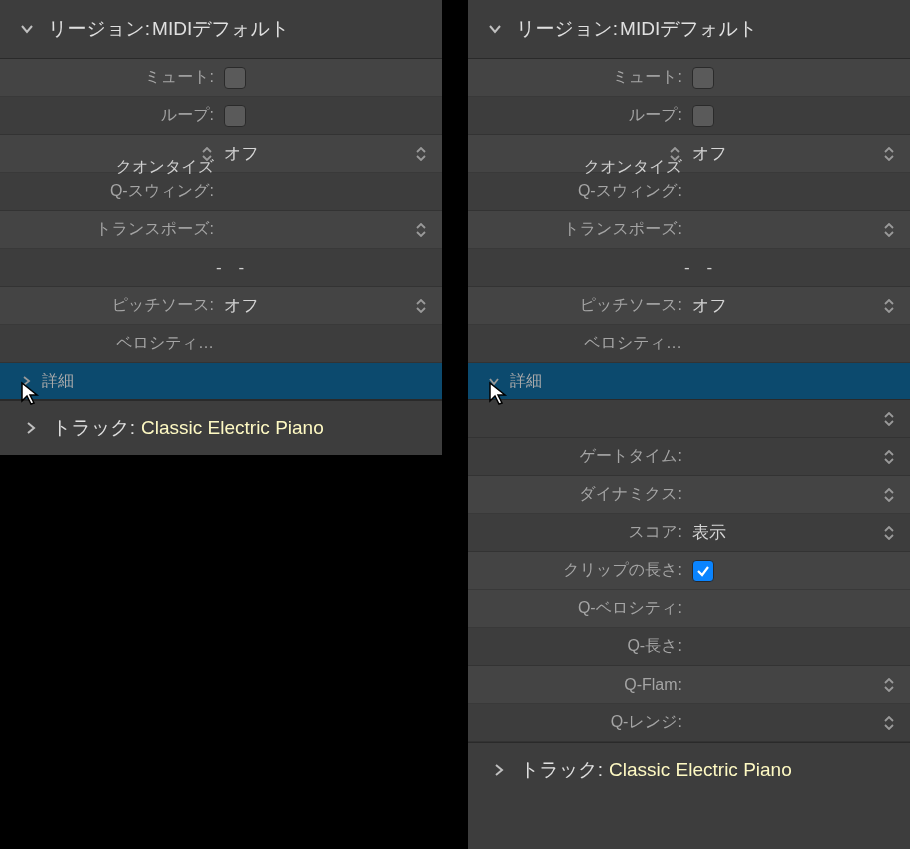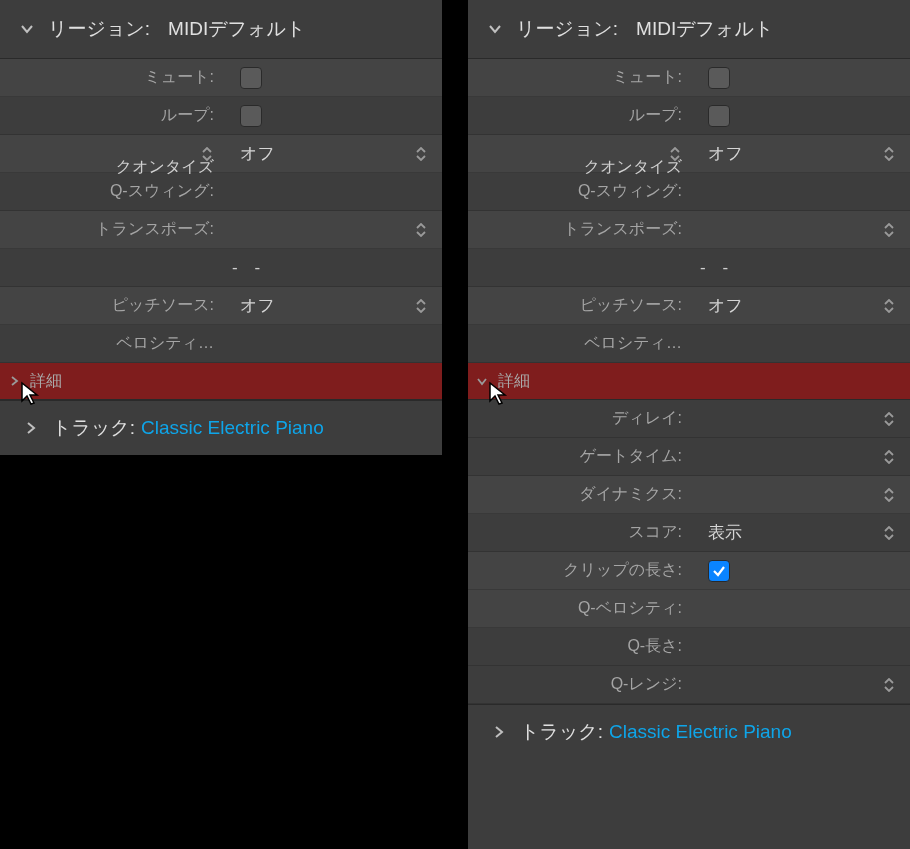--- a/index.html
+++ b/index.html
@@ -51,29 +51,28 @@
     align-items: baseline;
     font-size: 19px;
     color: #e0e0e0;
     font-weight: 500;
   }
   .header-row .title-prefix {
     color: #e0e0e0;
   }
   .header-row .title-value {
     color: #e0e0e0;
-    margin-left: 18px;
+    margin-left: 2px;
   }
   .param-row {
     display: flex;
     align-items: center;
     height: 37px;
     border-bottom: 1px solid rgba(0,0,0,0.15);
     position: relative;
-    gap: 16px;
   }
   .param-row.alt {
     background: #444444;
   }
   .param-label {
     width: 214px;
     text-align: right;
     padding-right: 2px;
     color: #a5a5a5;
     font-size: 16px;
@@ -132,23 +131,23 @@
     color: #d0d0d0;
     letter-spacing: 6px;
     padding-left: 0;
     text-align: center;
     width: 60px;
   }
   .subheader {
     display: flex;
     align-items: center;
     height: 36px;
-    background: #7f1d1d;
+    background: #0c4a6e;
     border-bottom: 1px solid #2a2a2a;
-    padding-left: 4px;
+    padding-left: 16px;
     font-size: 16px;
     color: #aaaaaa;
   }
   .subheader .disclosure {
     width: 20px;
     height: 20px;
     display: flex;
     align-items: center;
     justify-content: center;
     margin-right: 6px;
@@ -166,21 +165,21 @@
   }
   .track-row .disclosure {
     width: 22px;
     height: 22px;
     display: flex;
     align-items: center;
     justify-content: center;
     margin-right: 10px;
   }
   .track-row .track-name {
-    color: #0ea5e9;
+    color: #fef9c3;
     margin-left: 6px;
   }
   .cursor {
     position: absolute;
     width: 22px;
     height: 26px;
     pointer-events: none;
   }
   svg.chev {
     stroke: #c0c0c0;
@@ -426,21 +425,20 @@
       </span>
       <span>詳細</span>
       <div class="cursor" style="left:20px; top:18px;">
         <svg width="22" height="26" viewBox="0 0 22 26">
           <path d="M2 2 L2 20 L7 15 L11 23 L14 22 L10 14 L17 14 Z" fill="#fff" stroke="#000" stroke-width="1.5"></path>
         </svg>
       </div>
     </div>
 
     <div class="param-row">
-      <div class="param-label">ディレイ:</div>
       <div class="param-value"></div>
       <span class="updown">
         <svg class="chev-light" width="10" height="6" viewBox="0 0 10 6">
             <polyline points="1,5 5,1 9,5"></polyline>
           </svg>
         <svg class="chev-light" width="10" height="6" viewBox="0 0 10 6">
             <polyline points="1,1 5,5 9,1"></polyline>
           </svg>
       </span>
     </div>
@@ -498,20 +496,32 @@
     <div class="param-row alt">
       <div class="param-label">Q-ベロシティ:</div>
       <div class="param-value"></div>
     </div>
 
     <div class="param-row">
       <div class="param-label">Q-長さ:</div>
       <div class="param-value"></div>
     </div>
 
+    <div class="param-row alt">
+      <div class="param-label">Q-Flam:</div>
+      <div class="param-value"></div>
+      <span class="updown">
+        <svg class="chev-light" width="10" height="6" viewBox="0 0 10 6">
+            <polyline points="1,5 5,1 9,5"></polyline>
+          </svg>
+        <svg class="chev-light" width="10" height="6" viewBox="0 0 10 6">
+            <polyline points="1,1 5,5 9,1"></polyline>
+          </svg>
+      </span>
+    </div>
 
     <div class="param-row">
       <div class="param-label">Q-レンジ:</div>
       <div class="param-value"></div>
       <span class="updown">
         <svg class="chev-light" width="10" height="6" viewBox="0 0 10 6">
             <polyline points="1,5 5,1 9,5"></polyline>
           </svg>
         <svg class="chev-light" width="10" height="6" viewBox="0 0 10 6">
             <polyline points="1,1 5,5 9,1"></polyline>

